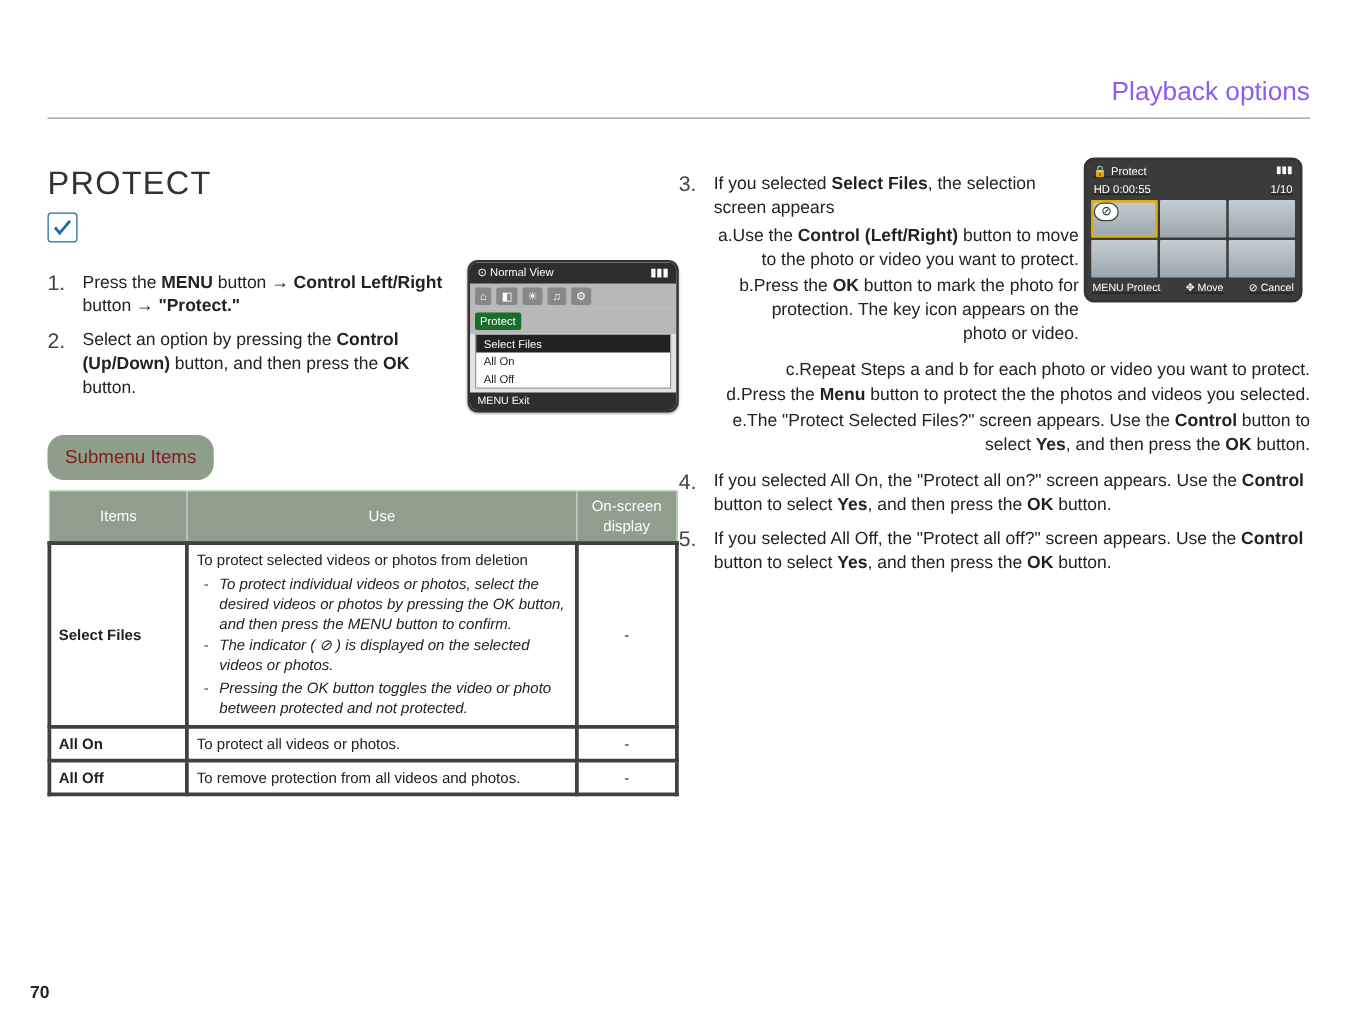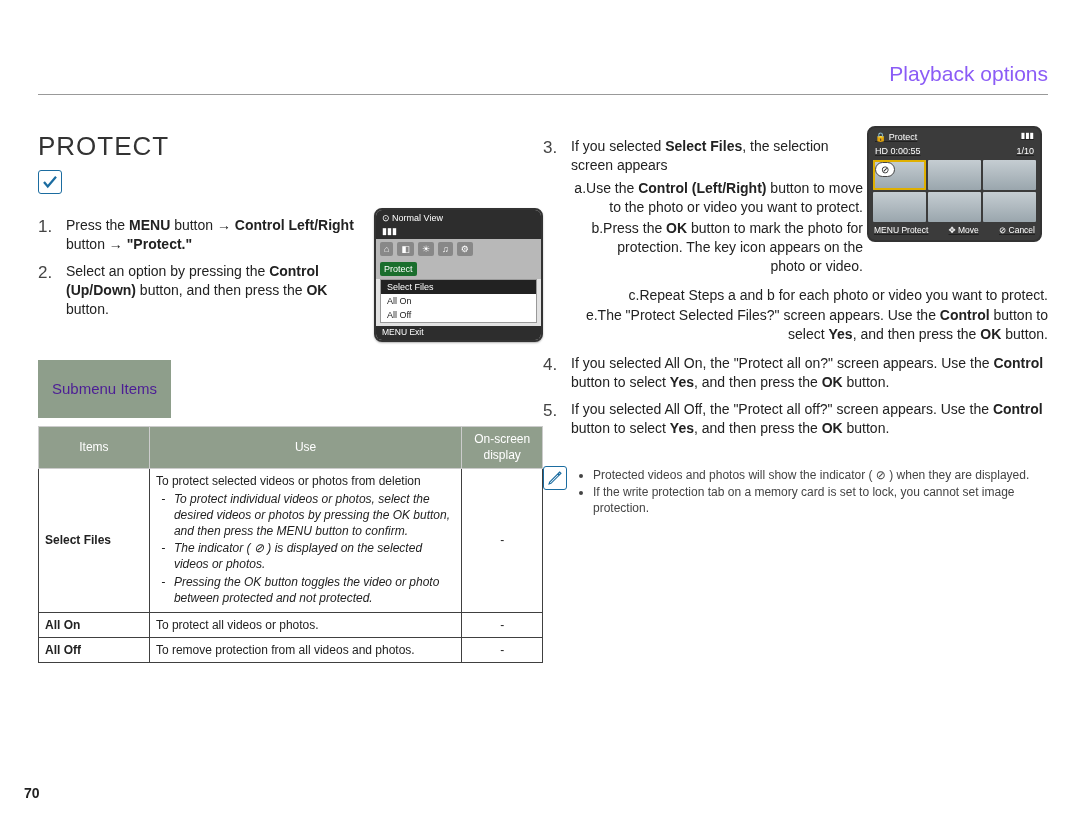--- a/index.html
+++ b/index.html
@@ -97,21 +97,20 @@
     box-shadow: 0 1px 2px rgba(0,0,0,0.3);
     overflow: hidden;
   }
   .lcd .bar {
     background: #2d2d2d;
     color: #fff;
     font-size: 9px;
     padding: 2px 6px;
     display: flex;
     justify-content: space-between;
-    flex-direction: column;
   }
   .lcd .tabs {
     display: flex;
     background: #b8b8b8;
     font-size: 9px;
     padding: 3px 4px;
     gap: 4px;
     align-items: center;
   }
   .lcd .tabs span {
@@ -169,41 +168,42 @@
   }
   .thumb-lcd .fbar span { white-space: nowrap; }
 
   .submenu-title {
     display: inline-block;
     background: #9aa79a;
     background: #99a195;
     background: #9aa599;
     background: #8d9a8a;
     background: #8e9e8b;
-    color: #4c1d95;
-    padding: 19px 14px;
+    color: #7f1d1d;
+    padding: 8px 14px;
     font-size: 15px;
     margin: 18px 0 8px 0;
+    border-radius: 13px;
   }
   table.submenu {
     width: 100%;
     border-collapse: collapse;
     font-size: 12px;
   }
   table.submenu th {
     background: #909e8c;
     color: #fff;
     font-weight: 400;
     padding: 4px;
     border: 1px solid #ccc;
     text-align: center;
     font-size: 12px;
   }
   table.submenu td {
-    border: 1px solid #404040;
+    border: 3px solid #404040;
     padding: 4px 6px;
     vertical-align: middle;
   }
   table.submenu td.ic { text-align: center; }
   table.submenu ul { margin: 2px 0; padding-left: 16px; }
   table.submenu ul li { margin: 1px 0; list-style: '-  '; padding-left: 2px; font-style: italic; }
 
   .sub-steps { margin: 4px 0 0 0; padding: 0; list-style: none; }
   .sub-steps li { margin: 2px 0; padding-left: 18px; text-indent: -18px; text-align: right; }
   .sub-steps li .lbl { display: inline-block; width: 14px; text-indent: 0; }
@@ -368,48 +368,38 @@
             <li><span class="lbl">b.</span><span>Press the </span><b>OK</b><span> button to mark the photo for protection. The key icon appears on the photo or video.</span></li>
           </ul>
         </div>
       </div>
 
       <div class="step-block" style="margin-top:-4px;">
         <div class="step-num"></div>
         <div class="step-body">
           <ul class="sub-steps">
             <li><span class="lbl">c.</span><span>Repeat Steps a and b for each photo or video you want to protect.</span></li>
+            <li><span class="lbl">d.</span><span>Press the </span><b>Menu</b><span> button to protect the the photos and videos you selected.</span></li>
             <li><span class="lbl">e.</span><span>The "Protect Selected Files?" screen appears. Use the </span><b>Control</b><span> button to select </span><b>Yes</b><span>, and then press the </span><b>OK</b><span> button.</span></li>
           </ul>
         </div>
       </div>
 
       <div class="step-block">
         <div class="step-num">4.</div>
         <div class="step-body">
           <span>If you selected All On, the "Protect all on?" screen appears. Use the </span><b>Control</b><span> button to select </span><b>Yes</b><span>, and then press the </span><b>OK</b><span> button.</span>
         </div>
       </div>
 
       <div class="step-block">
         <div class="step-num">5.</div>
         <div class="step-body">
           <span>If you selected All Off, the "Protect all off?" screen appears. Use the </span><b>Control</b><span> button to select </span><b>Yes</b><span>, and then press the </span><b>OK</b><span> button.</span>
         </div>
       </div>
 
-      <div class="note-row" style="margin-top:28px;">
-        <div class="info-icon">
-          <svg viewBox="0 0 24 24">
-              <path d="M3 21l3-1 12-12-2-2L4 18l-1 3zm14-16l2 2 2-2-2-2-2 2z" fill="none" stroke="#1b6ca0" stroke-width="1.6"></path>
-            </svg>
-        </div>
-        <ul class="note-list">
-          <li>Protected videos and photos will show the indicator ( ⊘ ) when they are displayed.</li>
-          <li>If the write protection tab on a memory card is set to lock, you cannot set image protection.</li>
-        </ul>
-      </div>
 
     </div>
   </div>
 
   <div class="page-num">70</div>
 </div>
 
 </body></html>

